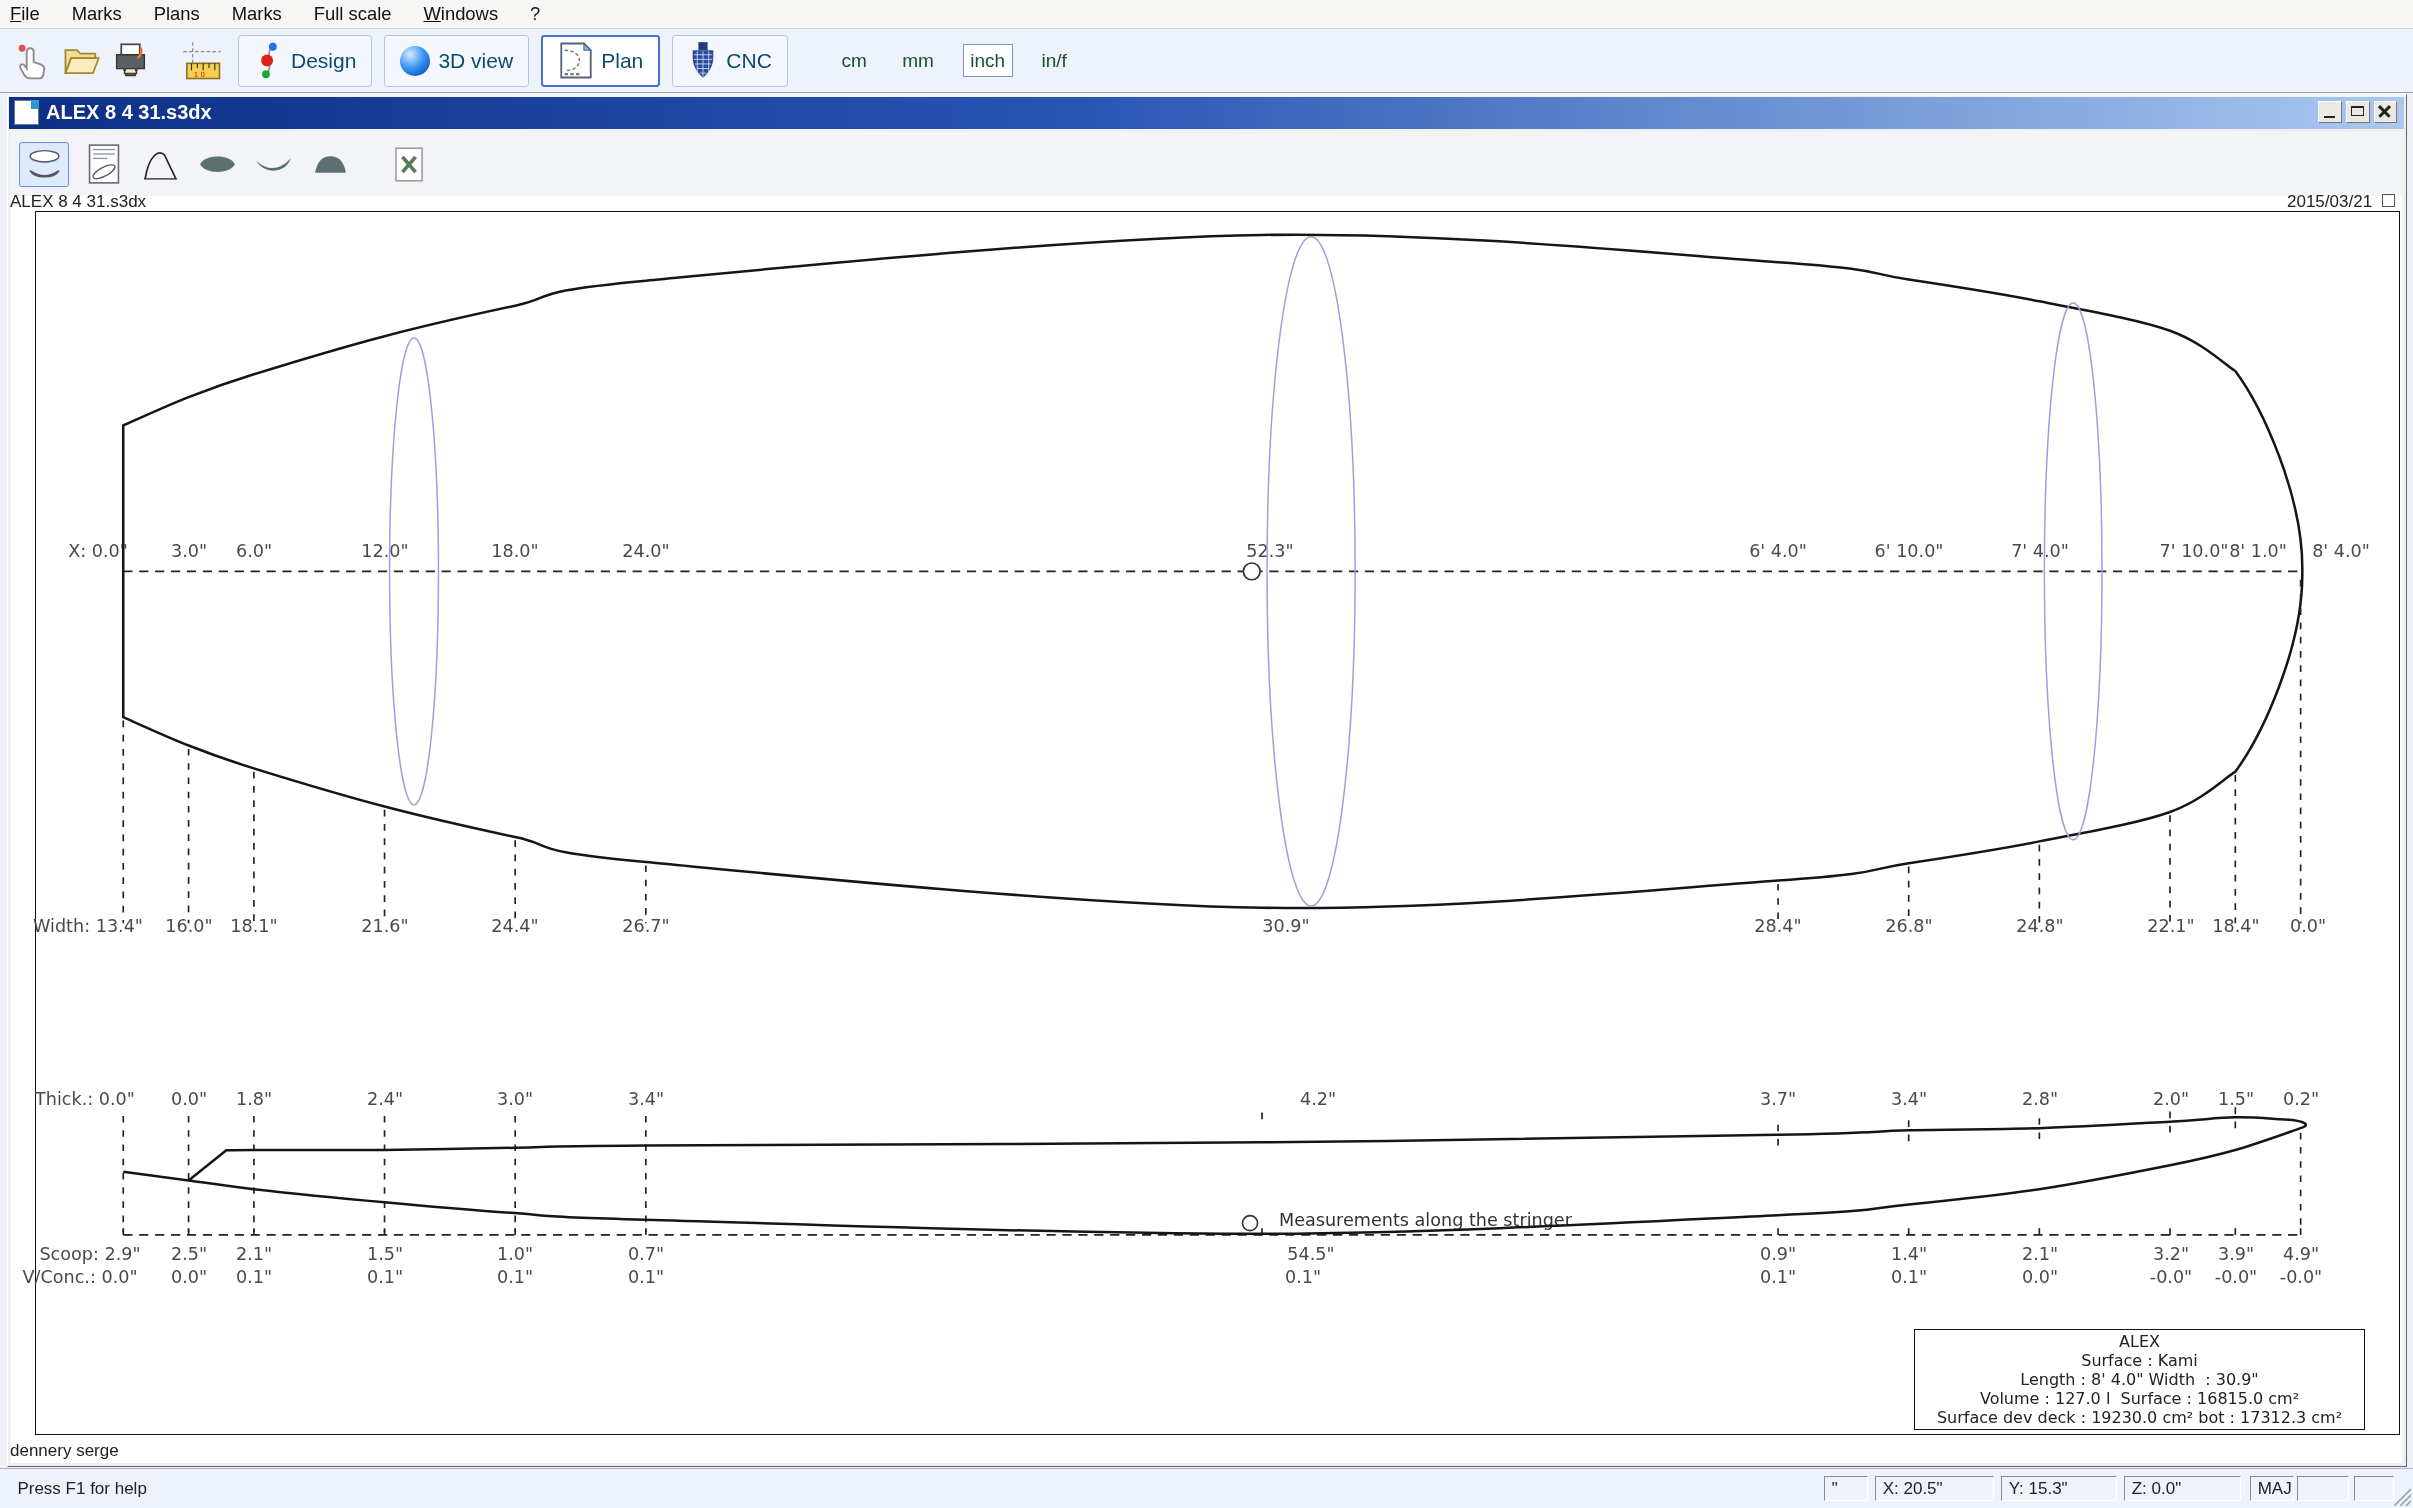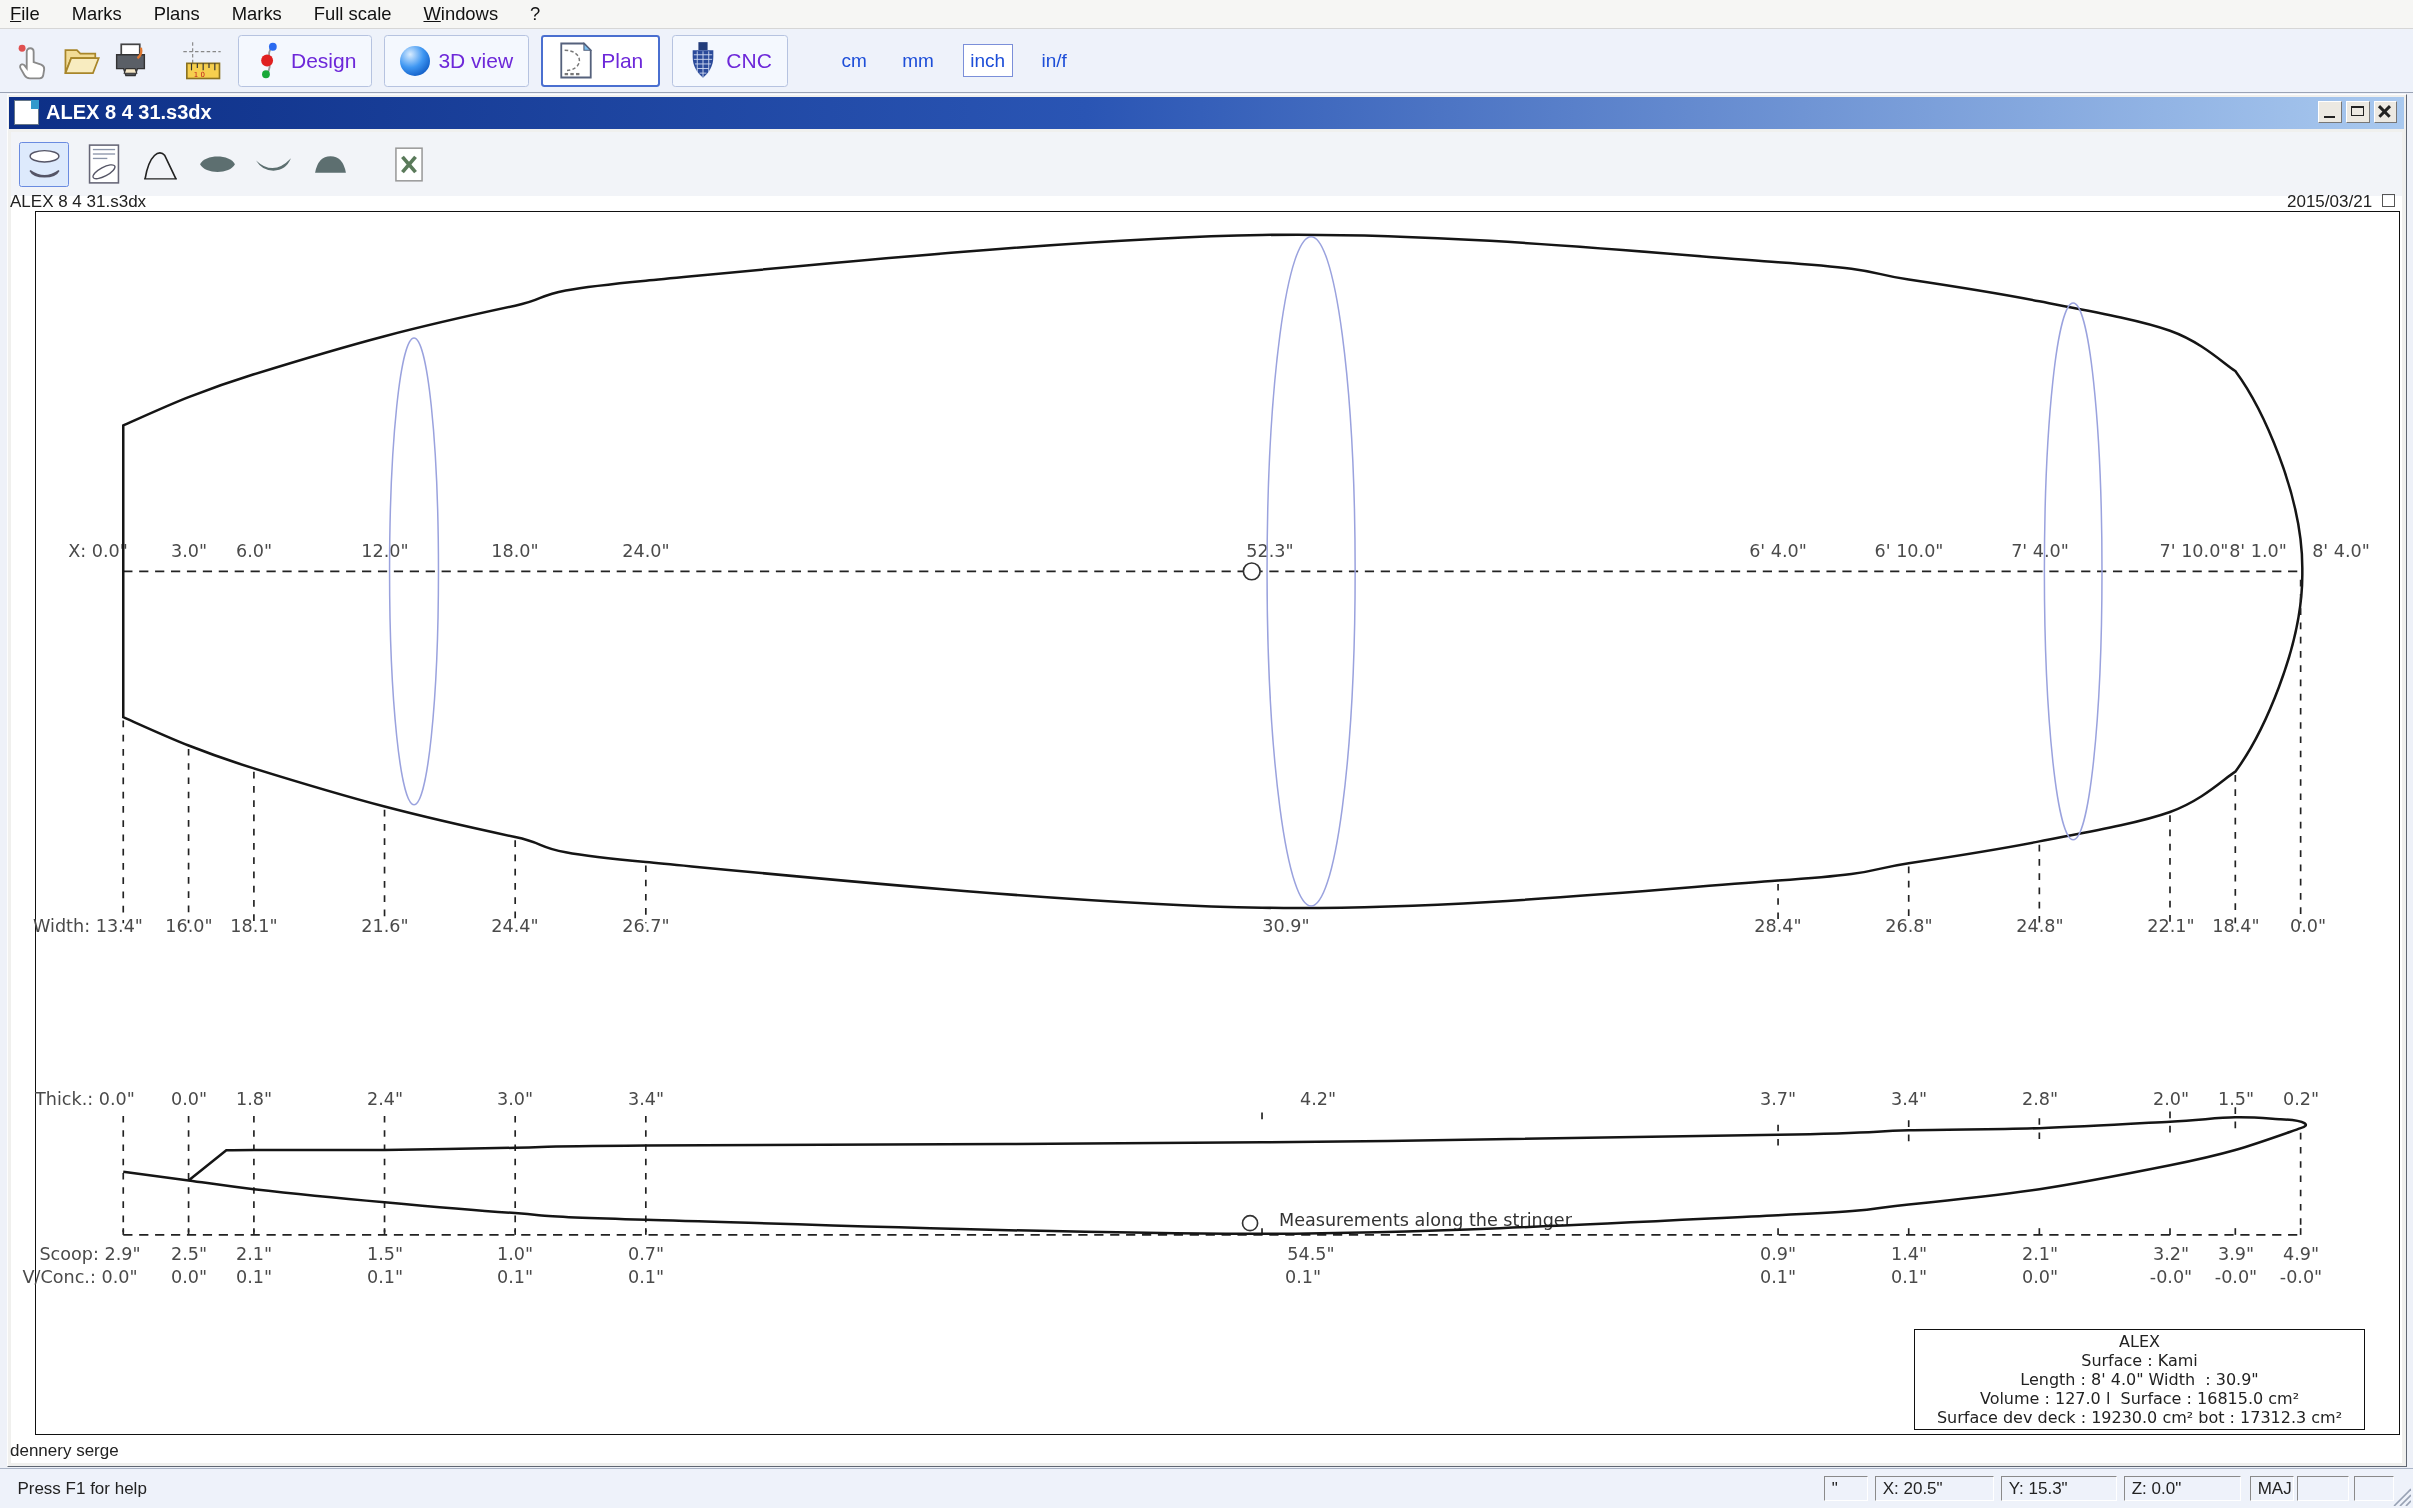--- a/index.html
+++ b/index.html
@@ -9,23 +9,23 @@
   
   .menu-bar { position:absolute; left:0; top:0; width:2413px; height:28.5px;
     background:#f6f6f4; border-bottom:0.8px solid #d6d6d6; display:flex; align-items:center;
     padding-left:10px; gap:32px; font-size:18.4px; color:#111; }
   .menu-item { cursor:default; }
   .toolbar { position:absolute; left:0; top:29px; width:2413px; height:64px;
     background:#eef2fa; border-bottom:1.7px solid #9aa3b5; display:flex; align-items:center; padding-left:8.4px; }
   .tool-ico { width:49px; height:52px; display:flex; align-items:center; justify-content:center; }
   .tool-btn { height:52px; display:flex; align-items:center; gap:8.4px; padding:0 15px;
     border:1.7px solid #b6c3e0; border-radius:3.4px; background:#f4f8fe; margin-left:11.7px;
-    font-size:21px; color:#6d28d9; }
+    font-size:21px; color:#0c4a6e; }
   .tool-btn.active { border:2.5px solid #4a6fd0; background:#ffffff;padding-left:16px; }
-  .units { display:flex; align-items:center; gap:22px; margin-left:47px; font-size:19px; color:#1d4ed8; }
+  .units { display:flex; align-items:center; gap:22px; margin-left:47px; font-size:19px; color:#14532d; }
   .unit { padding:4.2px 6.7px; }
   .unit.active { border:1.7px solid #7b8fd9; background:#fff; }
 
   
   .mdi { position:absolute; left:6.7px; top:94px; width:2400px; height:1373px;
     background:#f0f0ee; border:1.7px solid; border-color:#fdfdfd #5f6672 #5f6672 #fdfdfd; }
   .titlebar { position:absolute; left:1.7px; top:1.7px; right:1.7px; height:32px;
     background:linear-gradient(90deg,#0d2f86 0%, #2a55b4 45%, #a9c9ef 100%);
     display:flex; align-items:center; padding-left:5px; color:#fff; font-size:20px; font-weight:bold; }
   .title-ico { width:25px; height:25px; background:#fff; border:0.8px solid #678;

